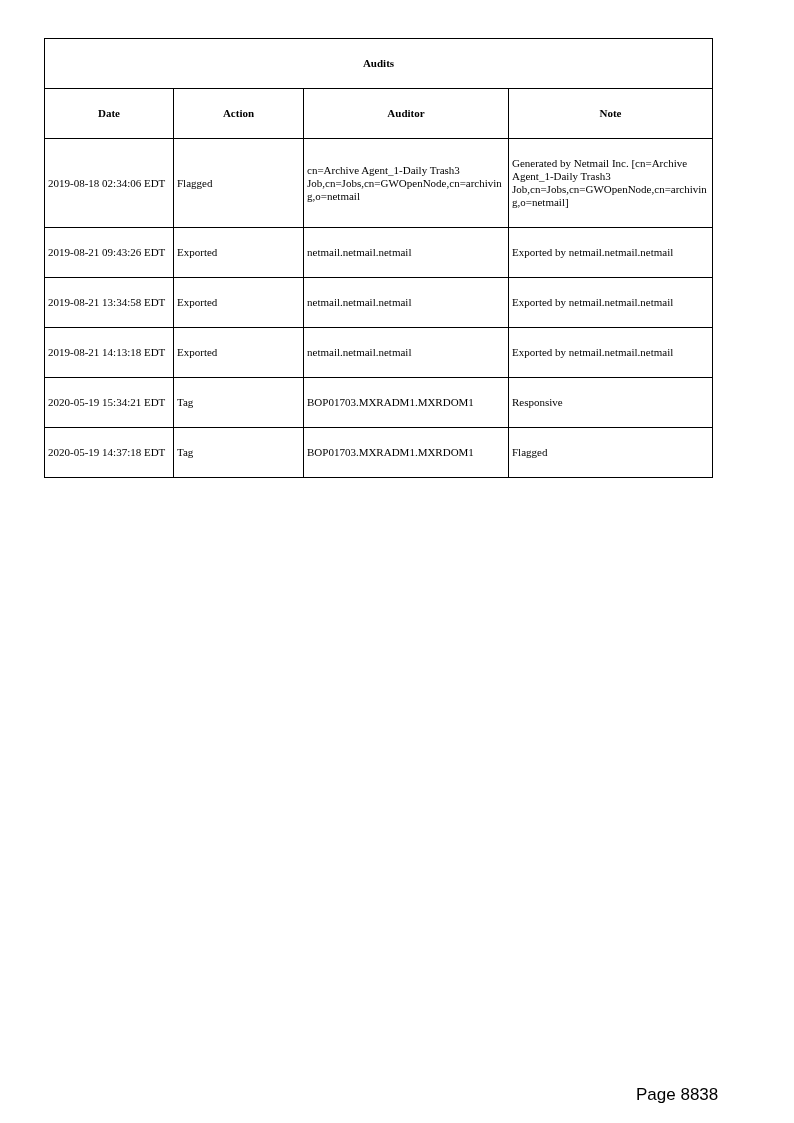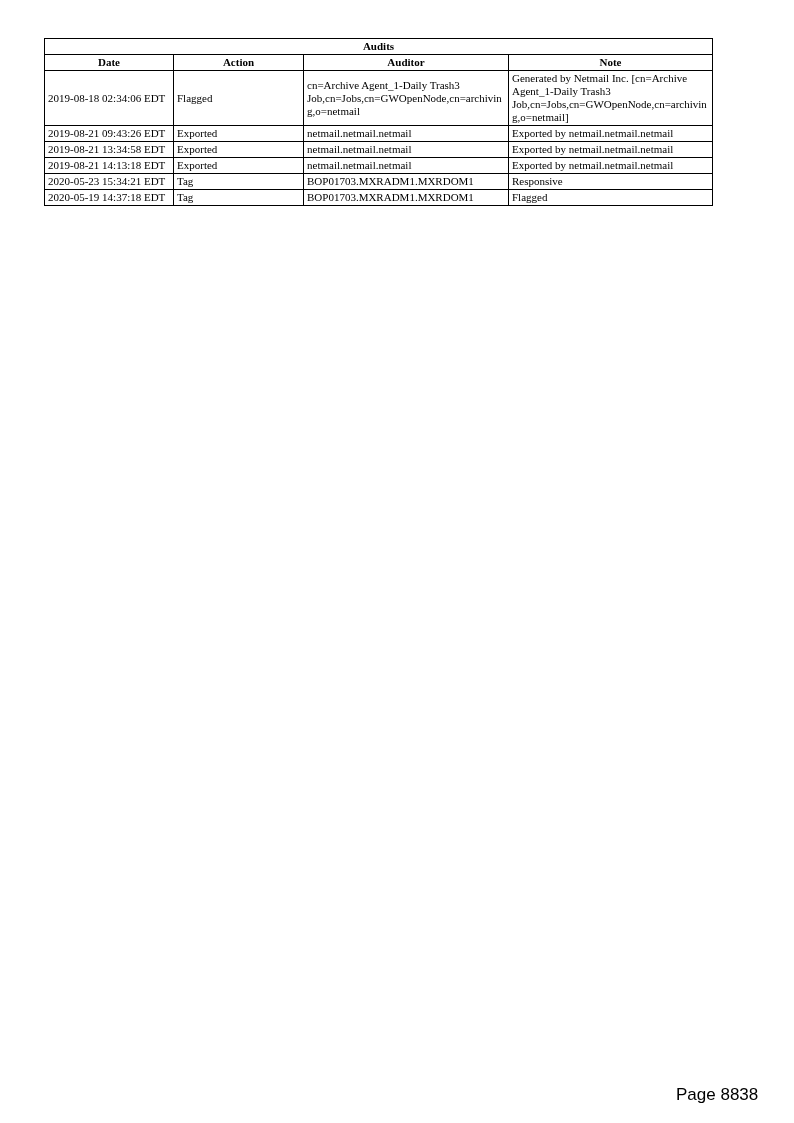--- a/index.html
+++ b/index.html
@@ -22,36 +22,36 @@
     width: 668px;
     border-collapse: collapse;
     table-layout: fixed;
     font-family: "Liberation Serif", serif;
     font-size: 11px;
     line-height: 13px;
     color: #000000;
   }
   table.audits th, table.audits td {
     border: 1px solid #000000;
-    padding: 1px 3px;
+    padding: 18px 3px;
     vertical-align: middle;
     overflow-wrap: break-word;
     word-wrap: break-word;
     text-align: left;
   }
   table.audits thead th {
     font-weight: bold;
     text-align: center;
     height: 15px;
   }
   table.audits tbody tr { height: 15px; }
   td.c-date { white-space: nowrap; overflow: hidden; }
   .page-number {
     position: absolute;
-    left: 676px; top: 1085px;
+    left: 636px; top: 1085px;
     width: 90px;
     font-family: "Liberation Sans", sans-serif;
     font-size: 17px;
     line-height: 20px;
     color: #000000;
     white-space: nowrap;
   }
 </style>
 </head>
 <body>
@@ -95,21 +95,21 @@
         <td class="c-auditor">netmail.netmail.netmail</td>
         <td class="c-note">Exported by netmail.netmail.netmail</td>
       </tr>
       <tr>
         <td class="c-date">2019-08-21 14:13:18 EDT</td>
         <td class="c-action">Exported</td>
         <td class="c-auditor">netmail.netmail.netmail</td>
         <td class="c-note">Exported by netmail.netmail.netmail</td>
       </tr>
       <tr>
-        <td class="c-date">2020-05-23 15:34:21 EDT</td>
+        <td class="c-date">2020-05-19 15:34:21 EDT</td>
         <td class="c-action">Tag</td>
         <td class="c-auditor">BOP01703.MXRADM1.MXRDOM1</td>
         <td class="c-note">Responsive</td>
       </tr>
       <tr>
         <td class="c-date">2020-05-19 14:37:18 EDT</td>
         <td class="c-action">Tag</td>
         <td class="c-auditor">BOP01703.MXRADM1.MXRDOM1</td>
         <td class="c-note">Flagged</td>
       </tr>

